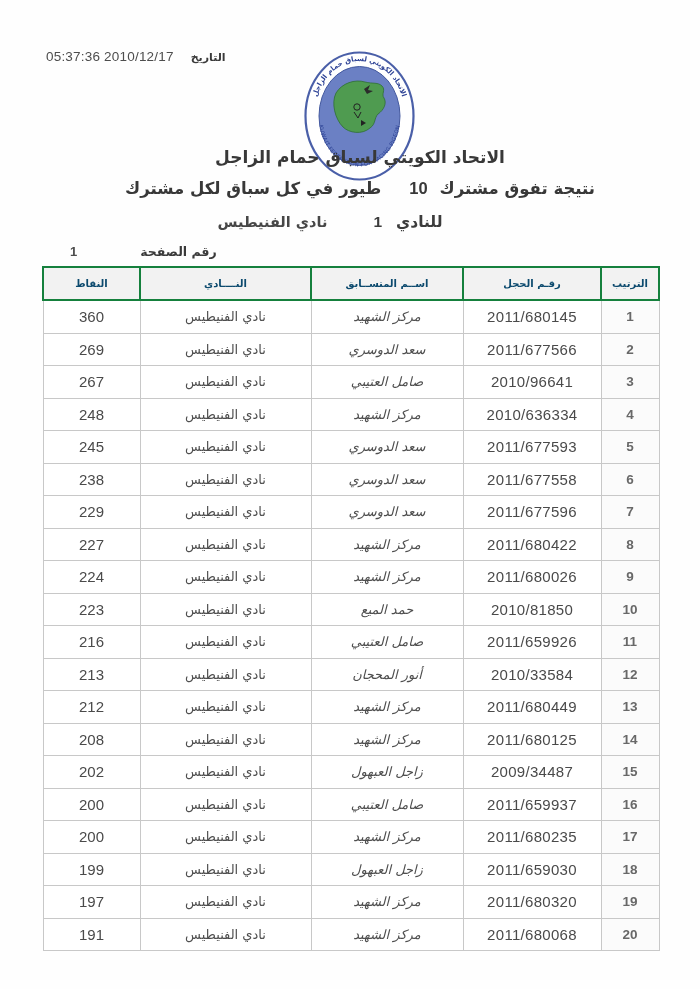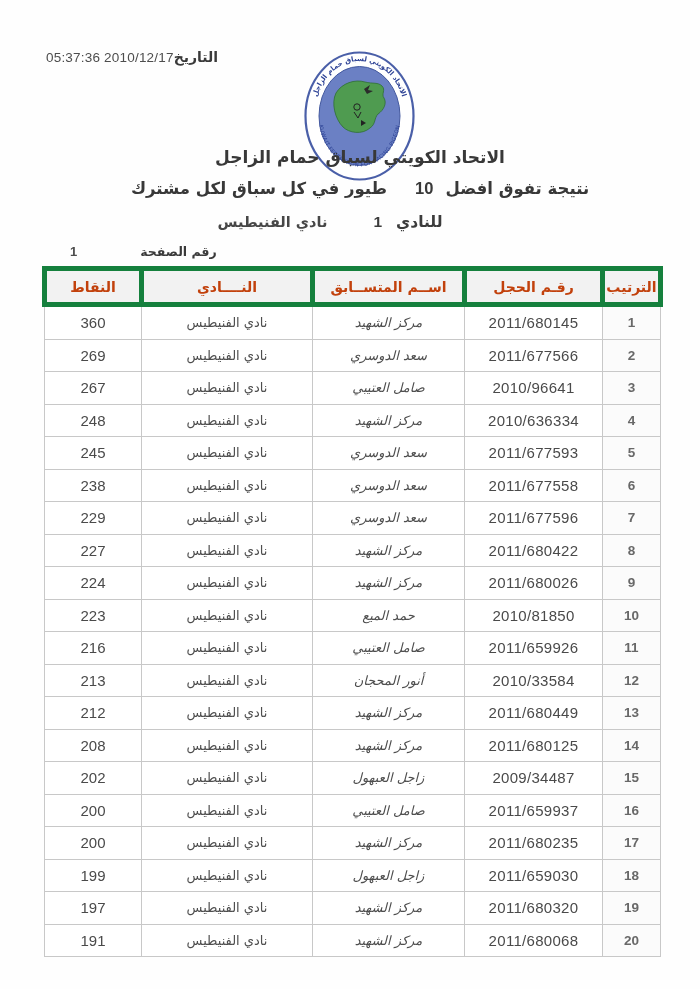--- a/index.html
+++ b/index.html
@@ -4,23 +4,23 @@
 <style>
   html,body { margin:0; padding:0; }
   body {
     width:700px; height:989px; position:relative;
     background:#ffffff; overflow:hidden;
     font-family:"DejaVu Sans", sans-serif; color:#3f3f3f;
   }
   .page { position:absolute; inset:0; background:#fefefe; }
 
   
-  .date-line { position:absolute; top:49px; left:46px; display:flex; align-items:baseline; direction:ltr; }
+  .date-line { position:absolute; top:49px; left:46px; display:flex; gap:17px; align-items:baseline; direction:ltr; }
   .date-value { font-family:"Liberation Sans", sans-serif; font-size:13.5px; color:#4d4d4d; letter-spacing:0.2px; }
-  .date-label { font-size:14px; font-weight:bold; color:#3a3a3a; }
+  .date-label { font-size:11px; font-weight:bold; color:#3a3a3a; }
 
   
   .logo { position:absolute; left:303px; top:50px; width:113px; height:132px; }
 
   
   .title-1 { position:absolute; top:147px; left:10px; width:700px; text-align:center;
              font-size:17px; font-weight:bold; color:#383838; }
   .title-2 { position:absolute; top:179px; left:10px; width:700px; text-align:center;
              font-size:16.5px; font-weight:bold; color:#383838; direction:rtl; }
   .title-2 .mid-num { font-family:"Liberation Sans", sans-serif; margin:0 12px 0 28px; }
@@ -34,22 +34,22 @@
   .season-label { font-size:14px; font-weight:bold; color:#3a3a3a;font-family:Liberation Serif, serif; }
   .season-value { font-size:18px; font-family:"Liberation Sans", sans-serif; color:#4d4d4d; letter-spacing:0.5px;margin-top:44px; }
   .pagenum-line { position:absolute; top:244px; left:70px; direction:rtl; display:flex; gap:20px; align-items:baseline; }
   .pagenum-label { font-size:12.5px; font-weight:bold; color:#3a3a3a;margin-left:43px; }
   .pagenum-value { font-size:13px; font-family:"Liberation Sans", sans-serif; font-weight:bold; color:#4d4d4d; }
 
   
   .results { position:absolute; top:266px; left:42px; width:616px;
              border-collapse:collapse; table-layout:fixed; }
   .results th {
-    height:29px; background:#f2f2f2; border:5px solid #15803d;
-    font-size:14px; font-weight:bold; color:#c2410c; text-align:center; vertical-align:middle;
+    height:29px; background:#f2f2f2; border:2px solid #15803d;
+    font-size:10px; font-weight:bold; color:#0c4a6e; text-align:center; vertical-align:middle;
   }
   .results td {
     height:29.5px; border:1px solid #c8c8c8; background:#ffffff;
     text-align:center; vertical-align:middle; overflow:hidden; white-space:nowrap;
   }
   .c-rank   { font-weight:bold; color:#686868; font-size:13.5px; font-family:"Liberation Sans", sans-serif; background:#fbfbfb !important; }
   .c-ring   { direction:ltr; font-family:"Liberation Sans", sans-serif; font-size:15px; color:#4a4a4a; letter-spacing:0.3px; }
   .c-name   { font-size:13px; color:#4e4e4e;font-style:italic; }
   .c-club   { font-size:13px; color:#4e4e4e; }
   .c-points { font-family:"Liberation Sans", sans-serif; font-size:15px; color:#4a4a4a; }
@@ -80,21 +80,21 @@
       <path d="M61,39 l6,-4 l-2,5 l5,1 l-6,3" fill="#2b2b2b" stroke="none"></path>
       <circle cx="54" cy="57" r="3.2"></circle>
       <path d="M51,62 l4,6 l3,-6"></path>
       <path d="M58,70 l5,3 l-5,3 z" fill="#222222" stroke="none"></path>
     </g>
   </svg>
 
   <div class="title-1">الاتحاد الكويتي لسباق حمام الزاجل</div>
 
   <div class="title-2">
-    <span>نتيجة تفوق  افضل</span><span class="mid-num">10</span><span>طيور في كل سباق لكل مشترك</span>
+    <span>نتيجة تفوق  مشترك</span><span class="mid-num">10</span><span>طيور في كل سباق لكل مشترك</span>
   </div>
 
   <div class="title-3">
     <span>للنادي</span><span class="mid-num">1</span><span class="club-name">نادي الفنيطيس</span>
   </div>
 
   <div class="season-line">
     <span class="season-label">الموسم</span>
     <span class="season-value">20122011</span>
   </div>

